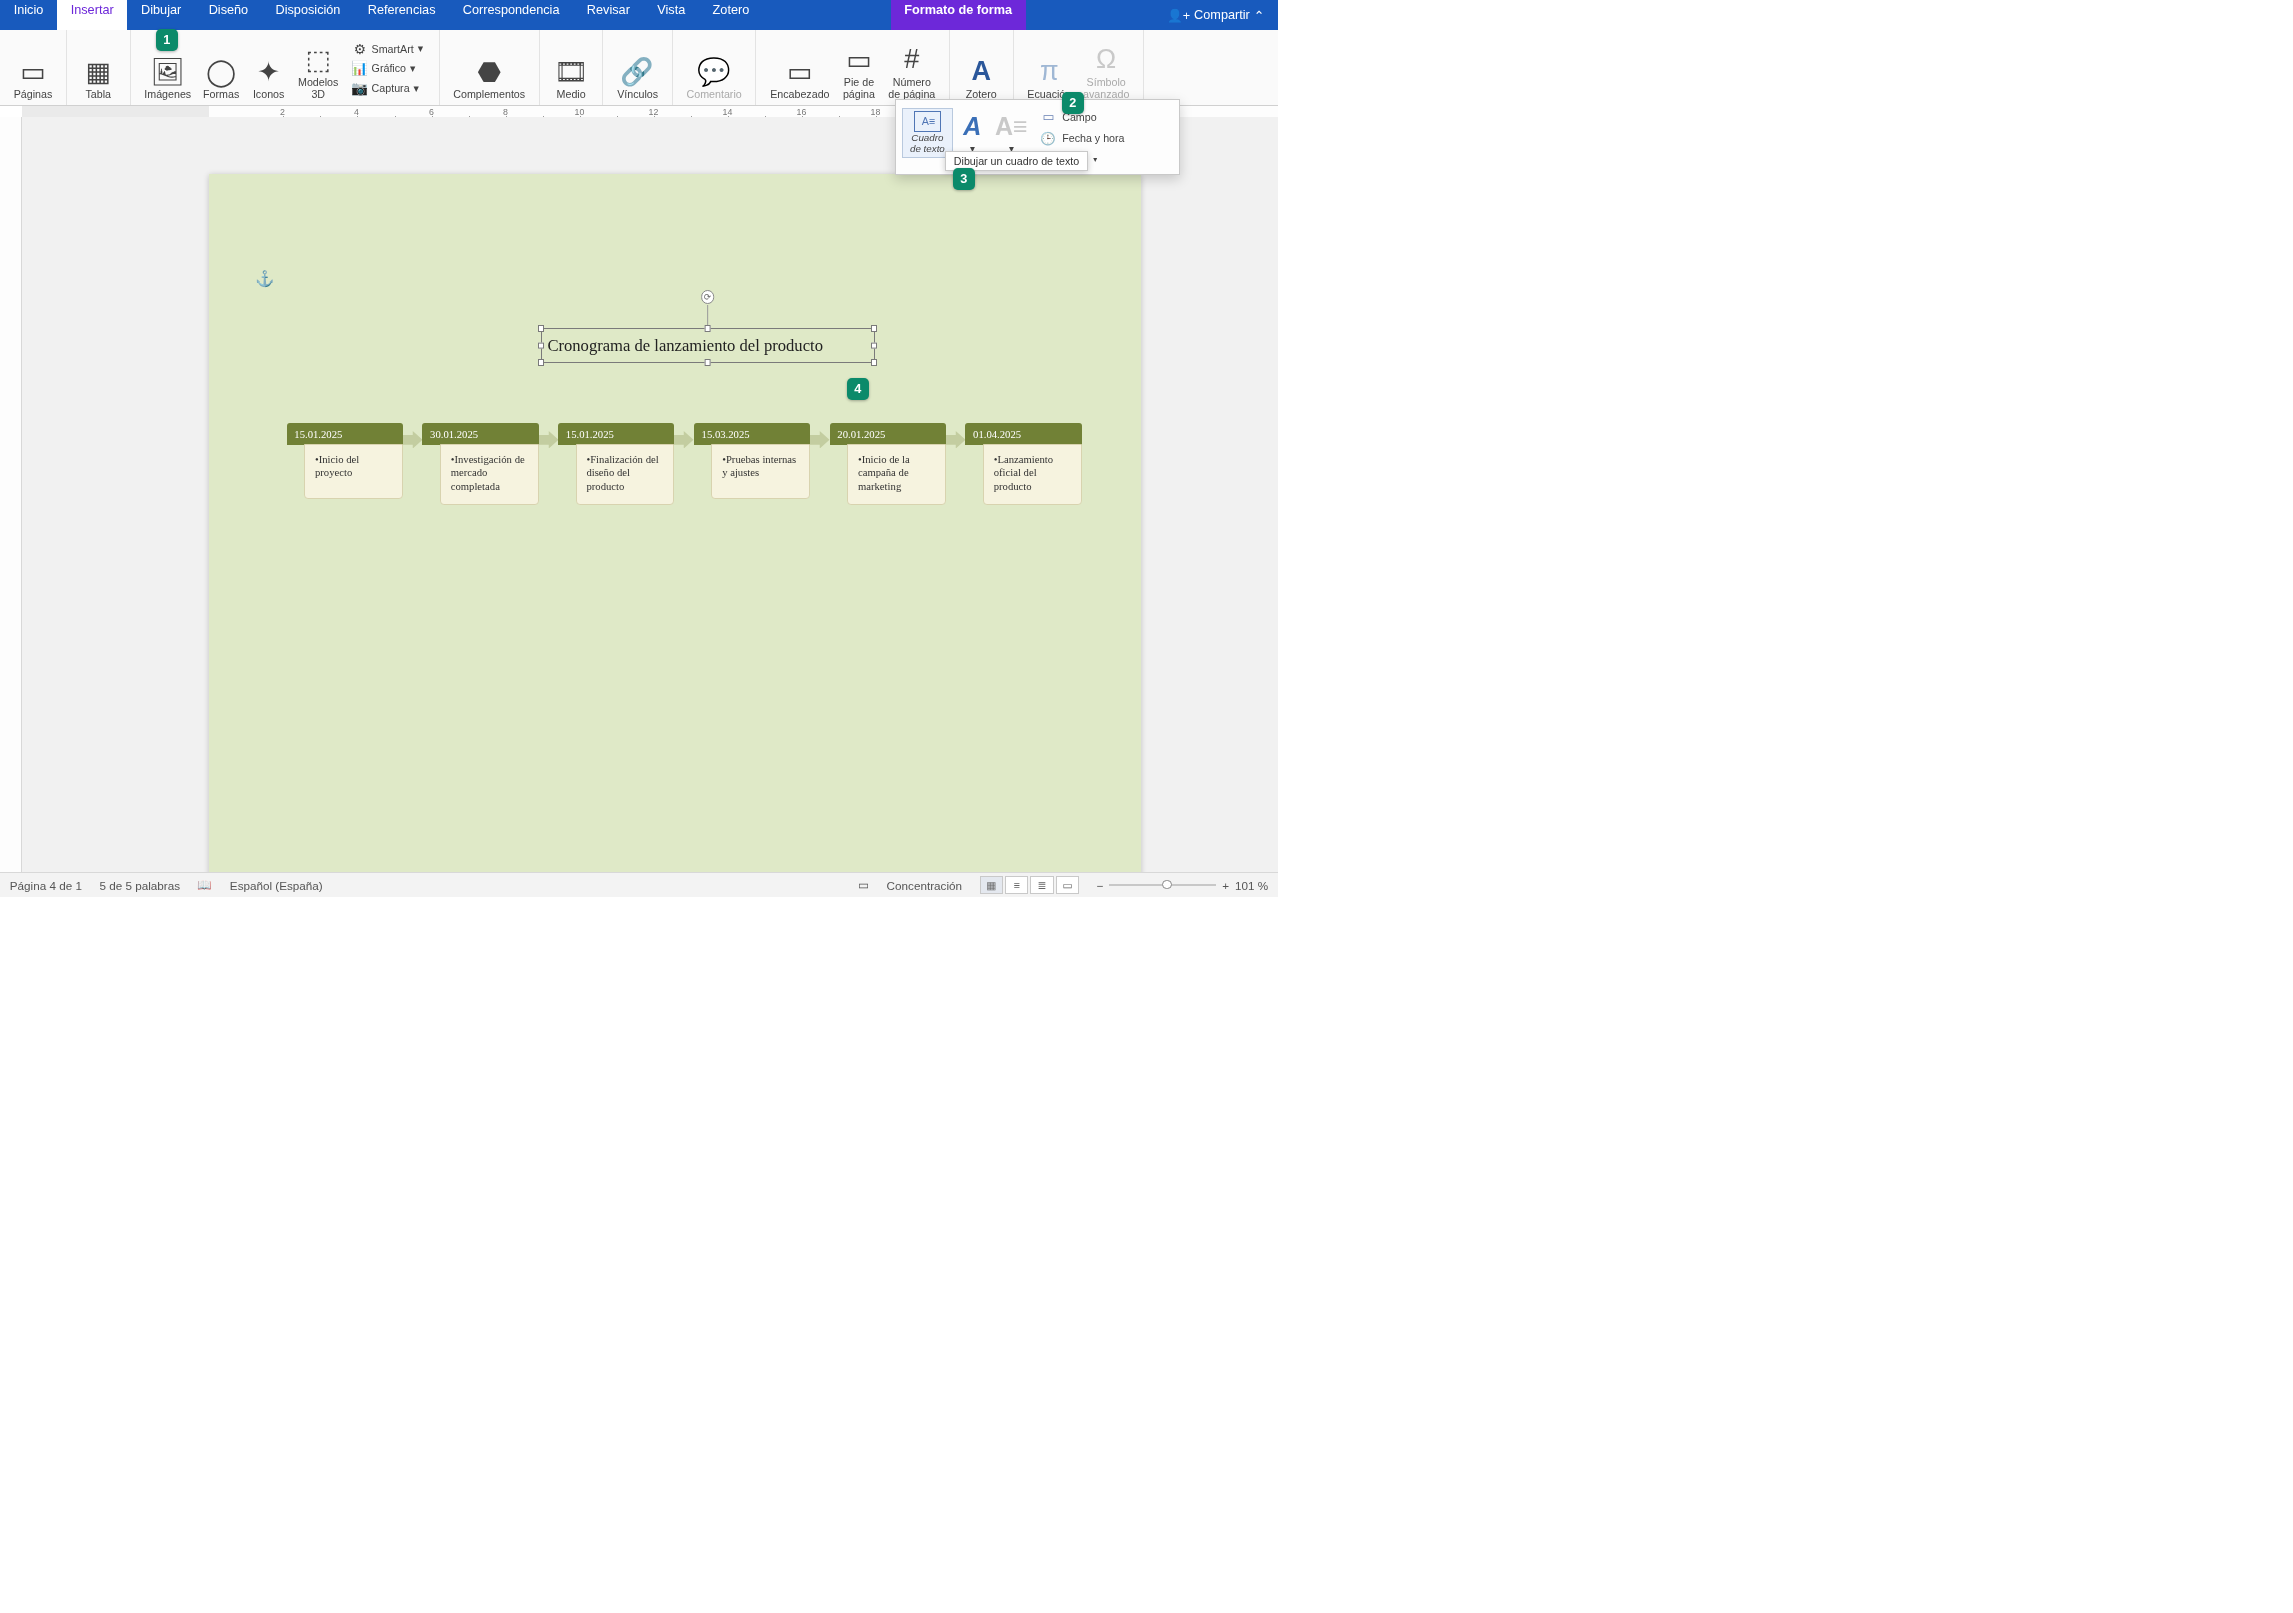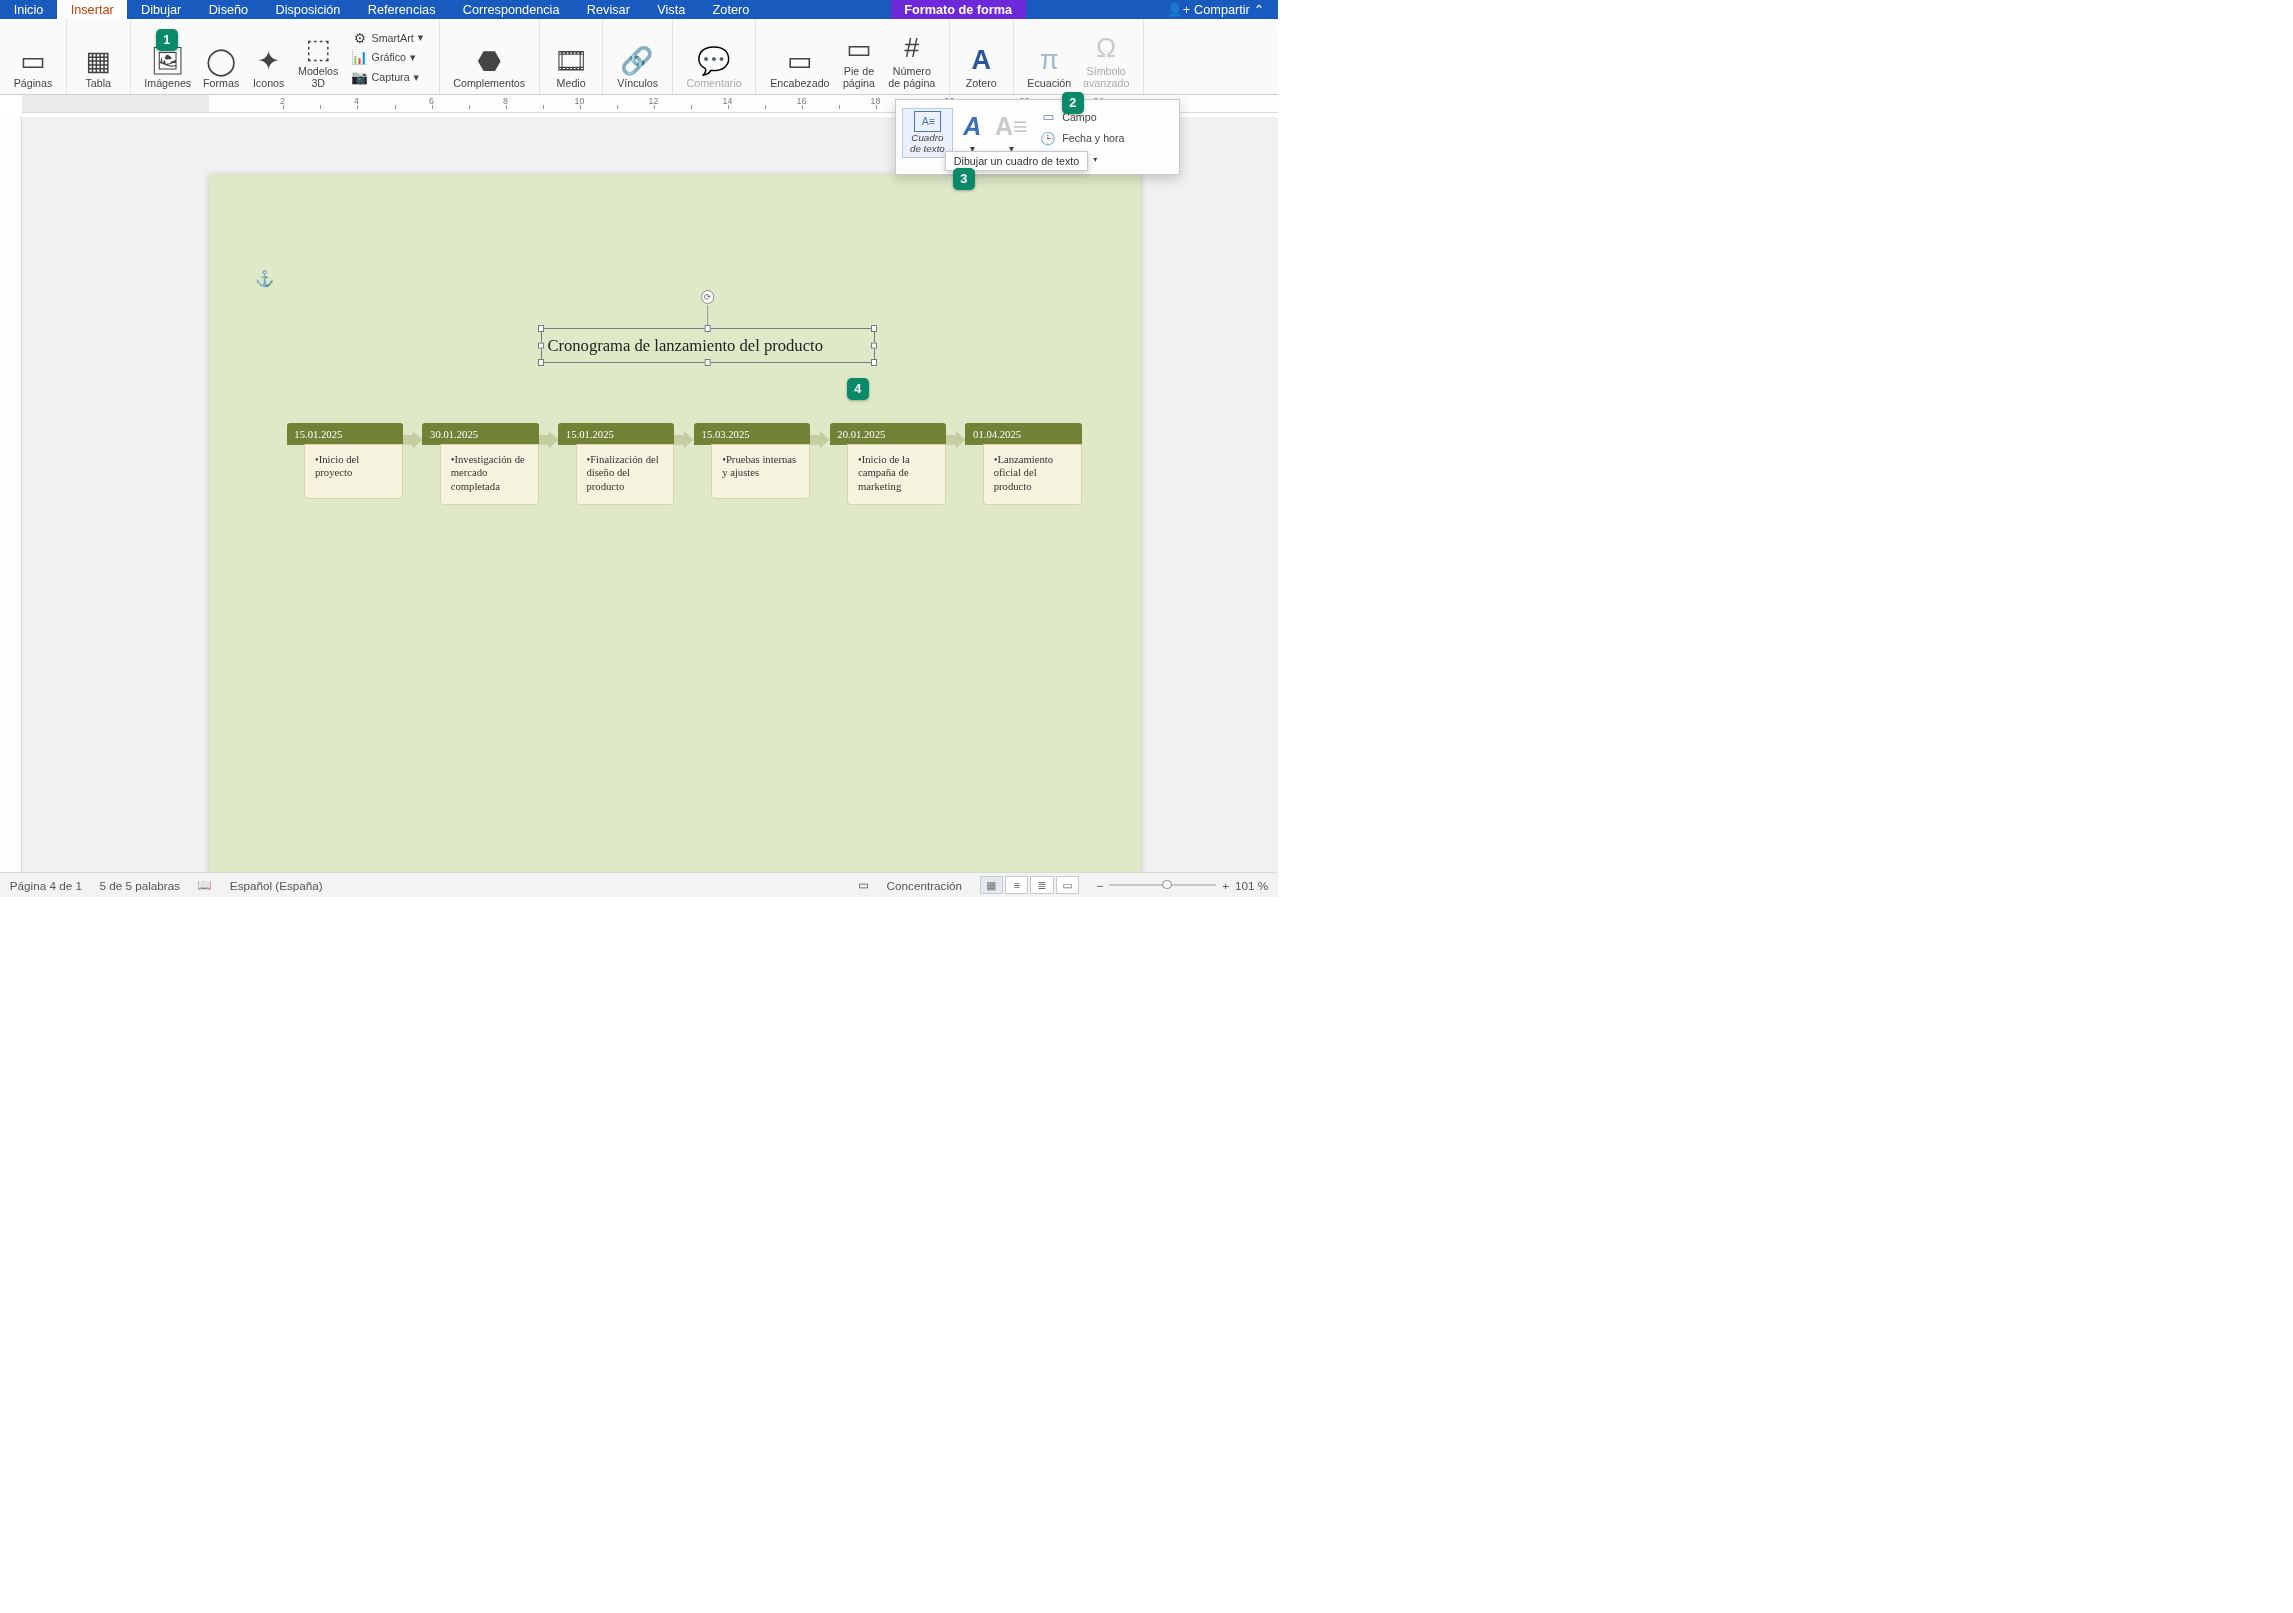--- a/index.html
+++ b/index.html
@@ -11,31 +11,31 @@
     overflow: hidden;
     width: 1278px;
     height: 897px;
     position: relative;
   }
   
   .tabs {
     display: flex;
     align-items: stretch;
     background: #185ABD;
-    height: 19px;
+    height: 30px;
     color: #fff;
     font-size: 12.7px;
   }
   .tabs .tab {
     padding: 2.9px 13.7px;
     cursor: pointer;
   }
   .tabs .tab.active {
     background: #fff;
-    color: #c2410c;
+    color: #6d28d9;
   }
   .tabs .tab.context {
     background: #6d28d9;
     font-weight: 600;
   }
   .tabs .spacer { flex: 1; }
   .tabs .share {
     padding: 2.9px 13.7px;
     cursor: pointer;
     display: flex;

